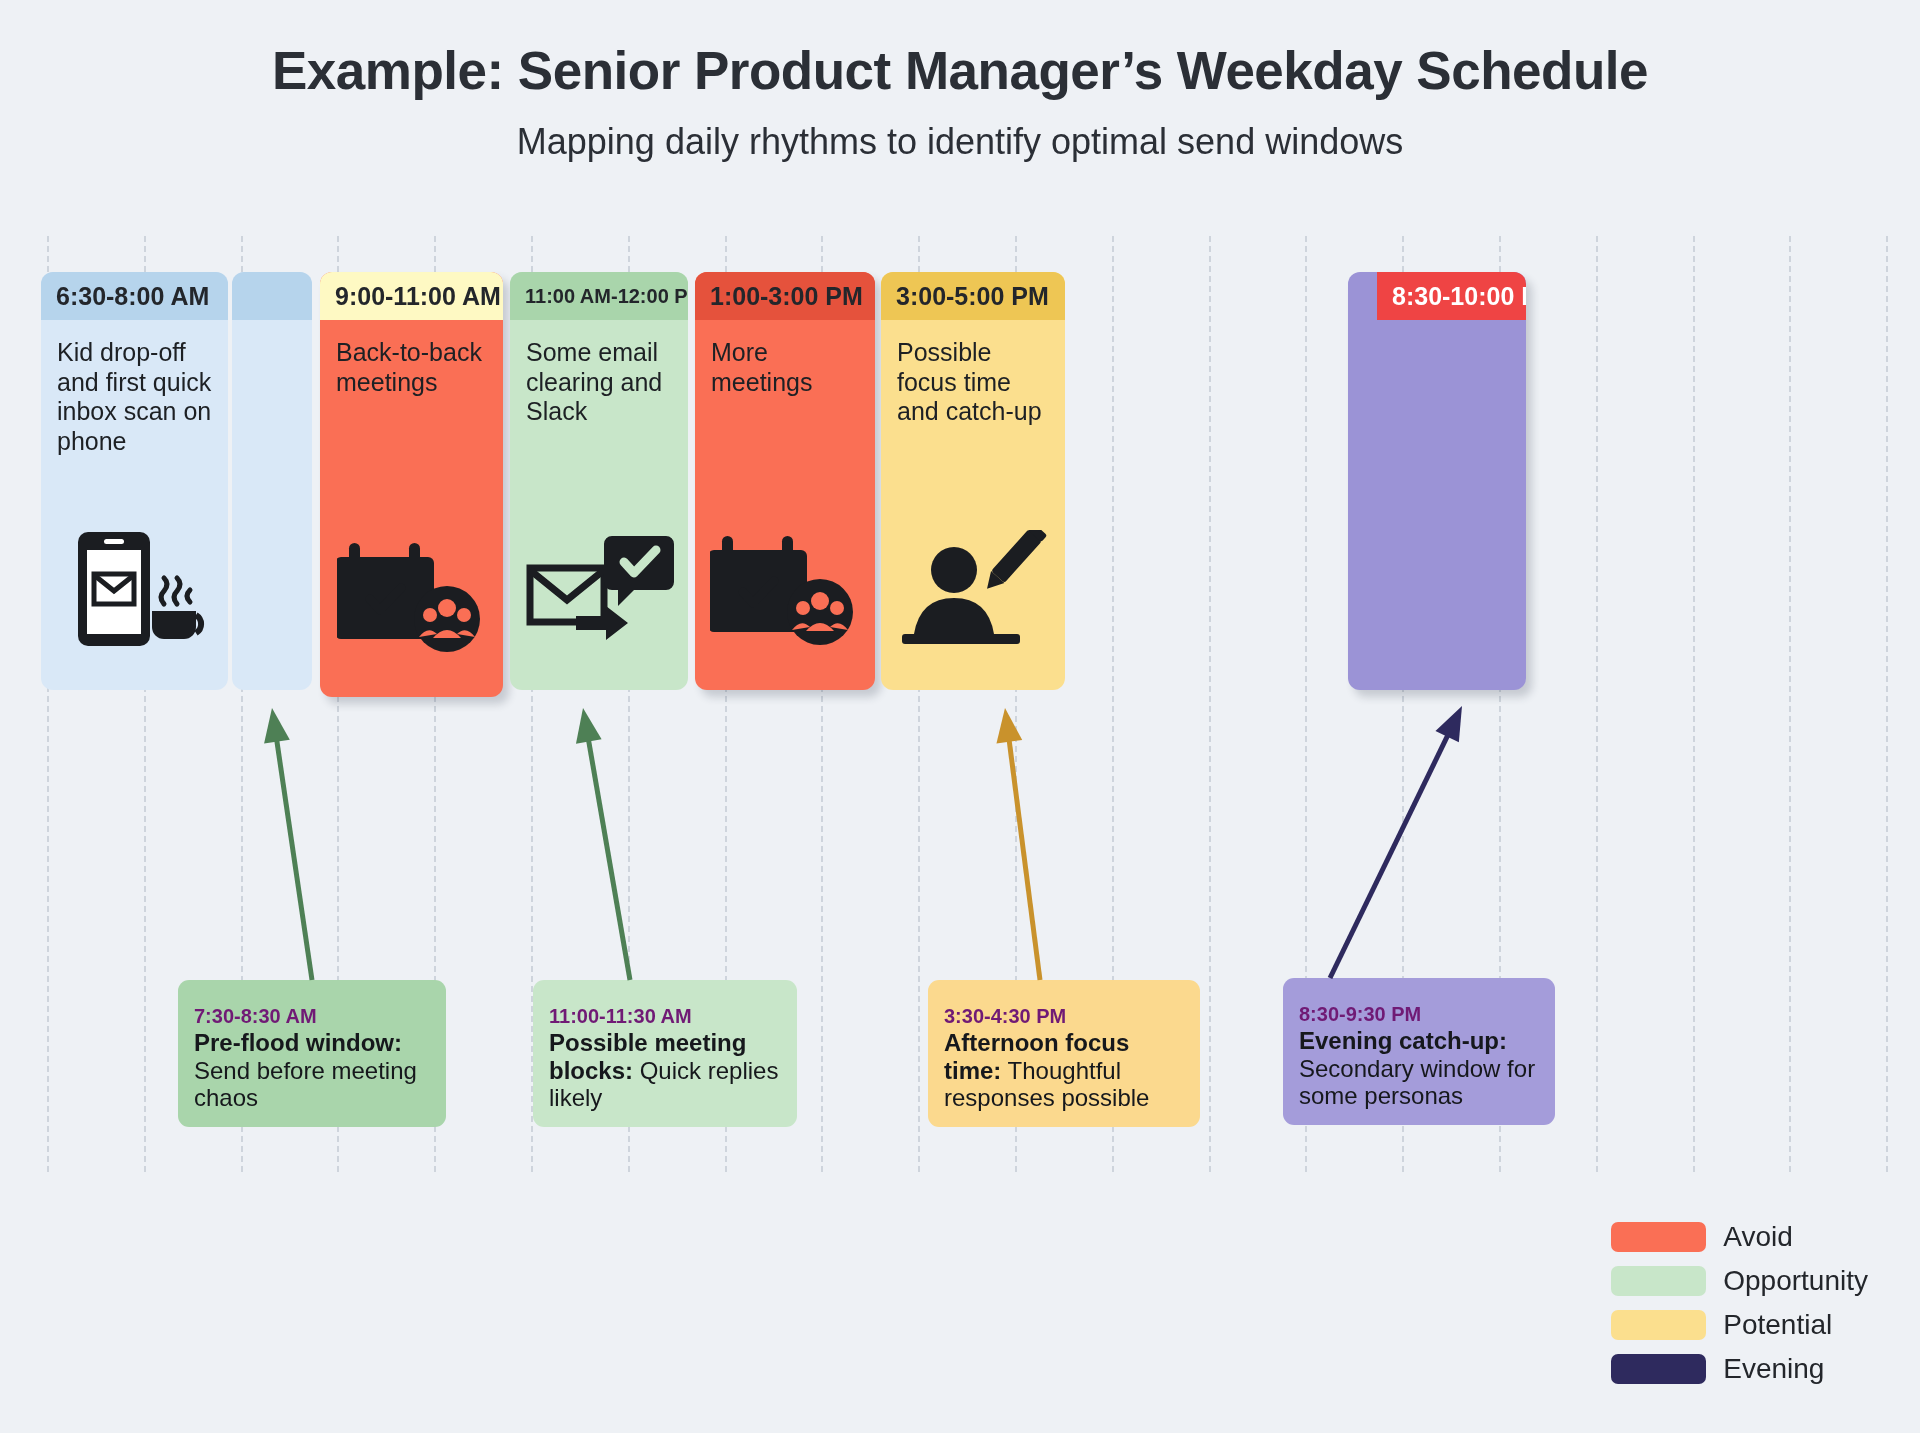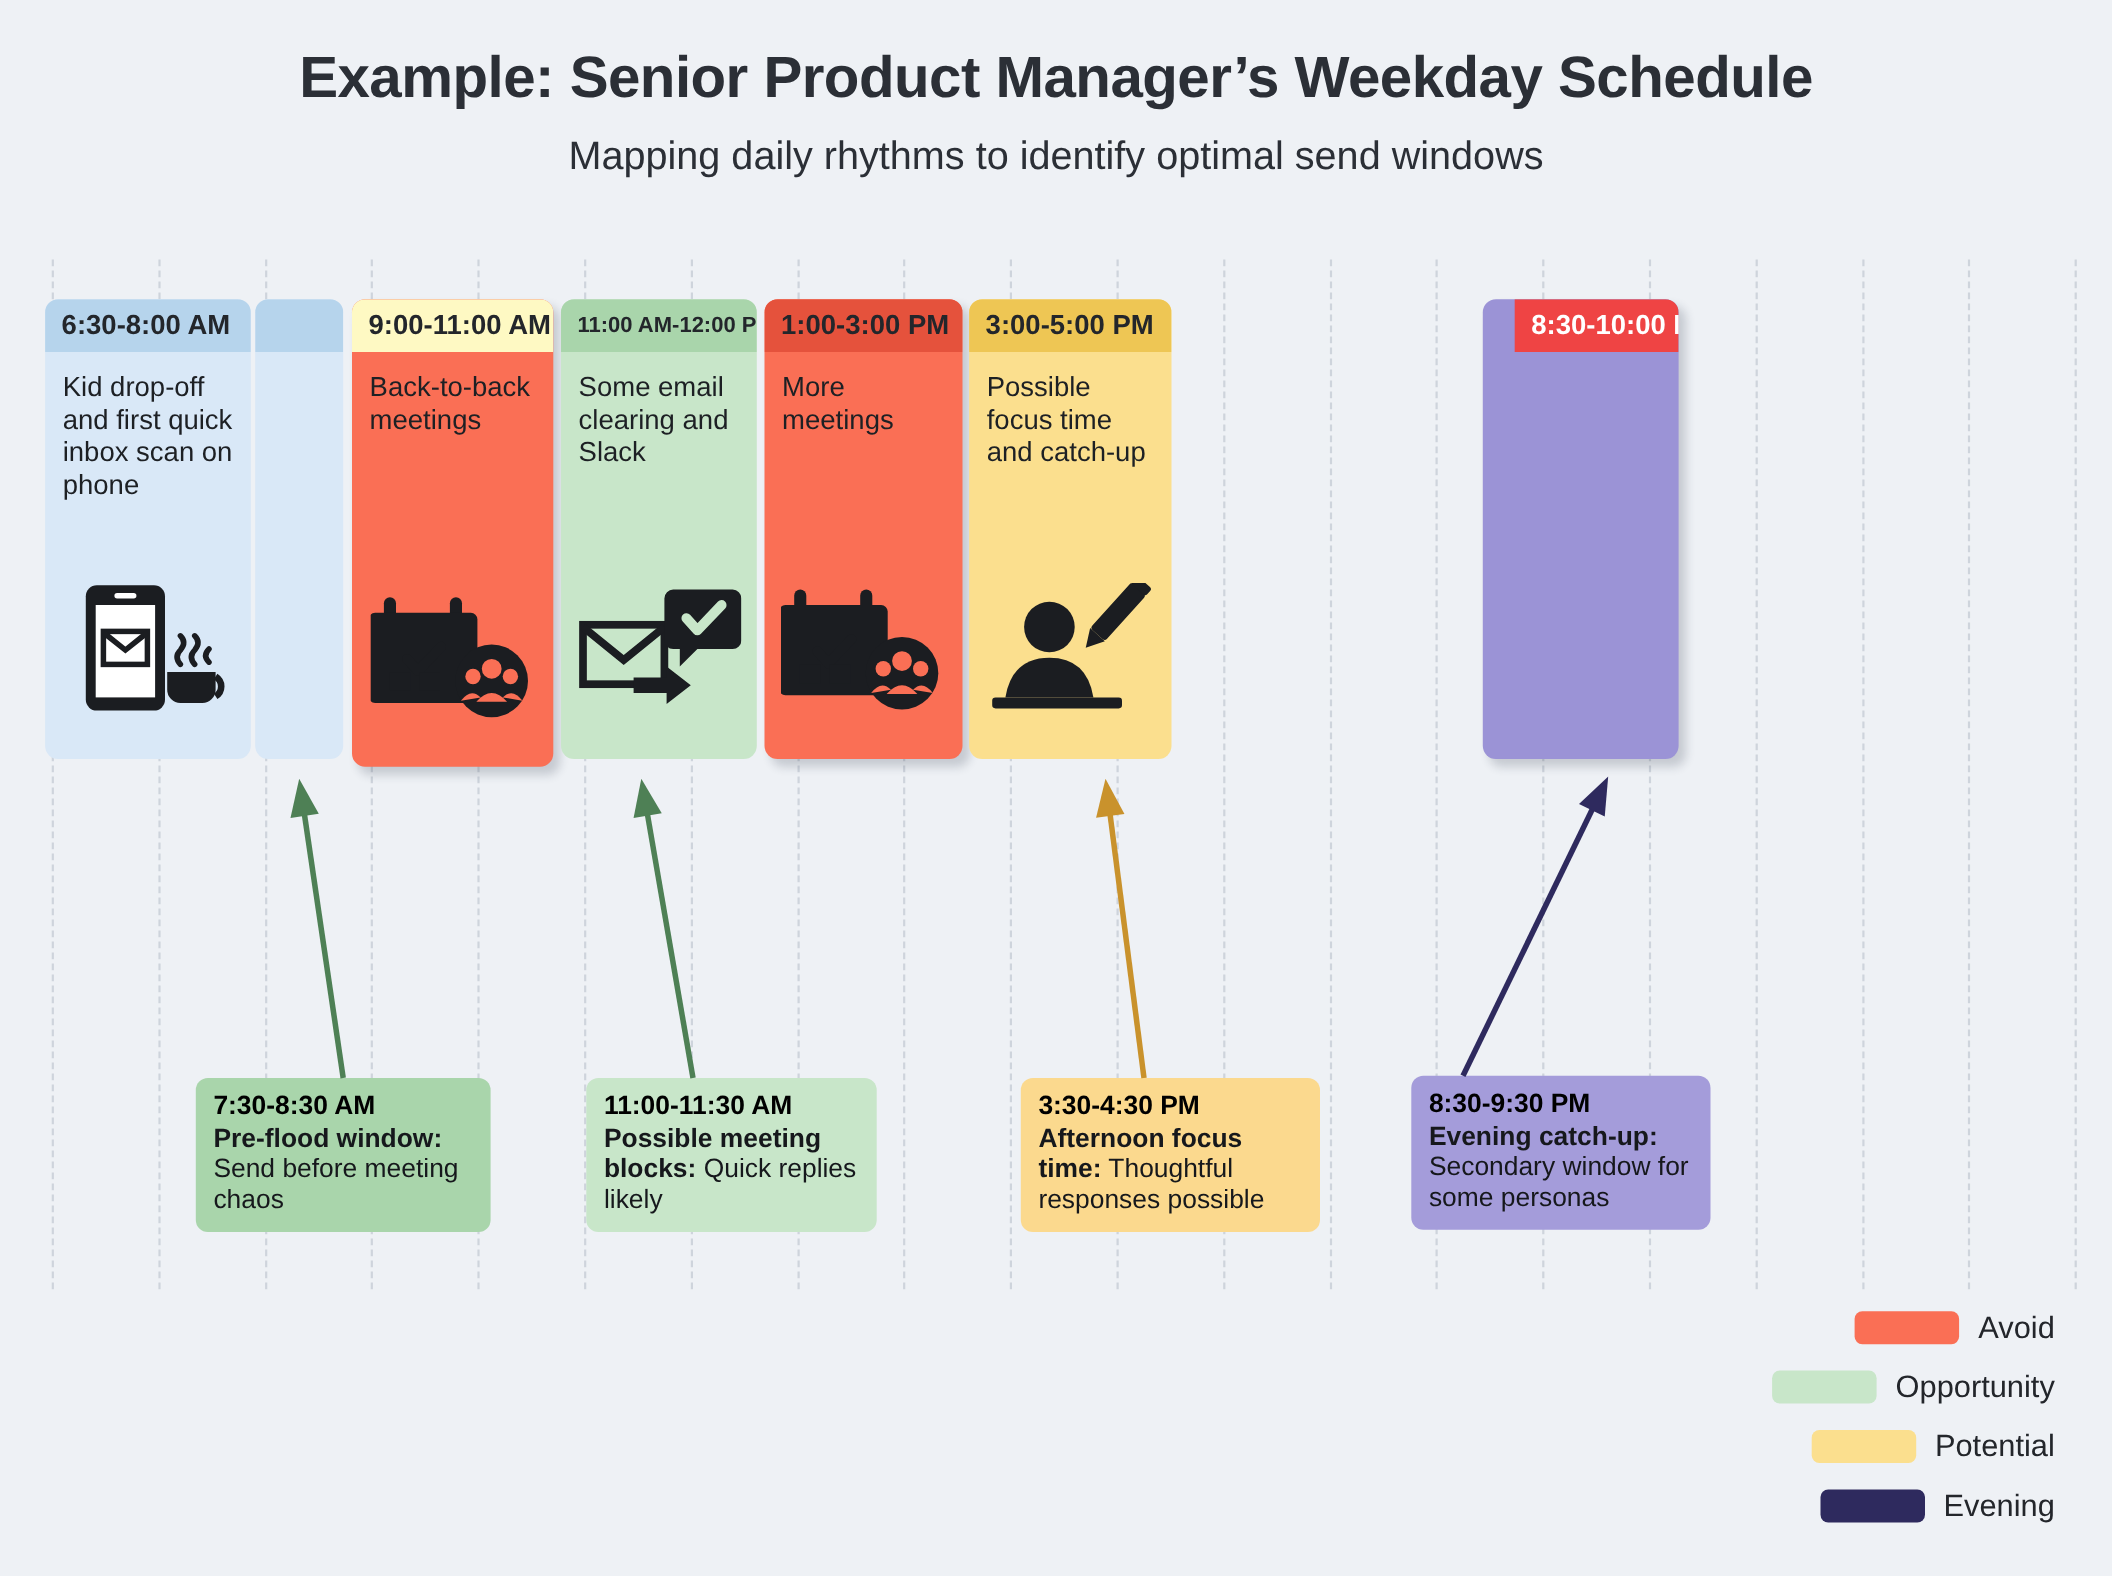--- a/index.html
+++ b/index.html
@@ -105,25 +105,25 @@
   }
 
   
   .callout {
     position: absolute;
     border-radius: 11px;
     box-sizing: border-box;
     padding: 13px 16px 16px 16px;
   }
   .callout-time {
-    font-size: 24px;
+    font-size: 20px;
     font-weight: bold;
-    color: #000000;
+    color: #701a75;
     line-height: 1.12;
-    margin: 0 0 2px 0;
+    margin: 12px 0 2px 0;
     white-space: nowrap;
   }
   .callout-text {
     font-size: 24px;
     color: #16181c;
     line-height: 1.14;
     margin: 0;
   }
   .callout-text b { font-weight: bold; }
 
@@ -134,22 +134,22 @@
     pointer-events: none;
   }
 
   
   #legend {
     position: absolute;
     right: 52px;
     bottom: 48px;
     display: flex;
     flex-direction: column;
-    gap: 22px;
-    align-items: flex-end;
+    gap: 12px;
+    align-items: flex-start;
     margin-top: 11px;
   }
   .legend-row {
     display: flex;
     align-items: center;
     gap: 17px;
   }
   .legend-swatch {
     width: 95px;
     height: 30px;

